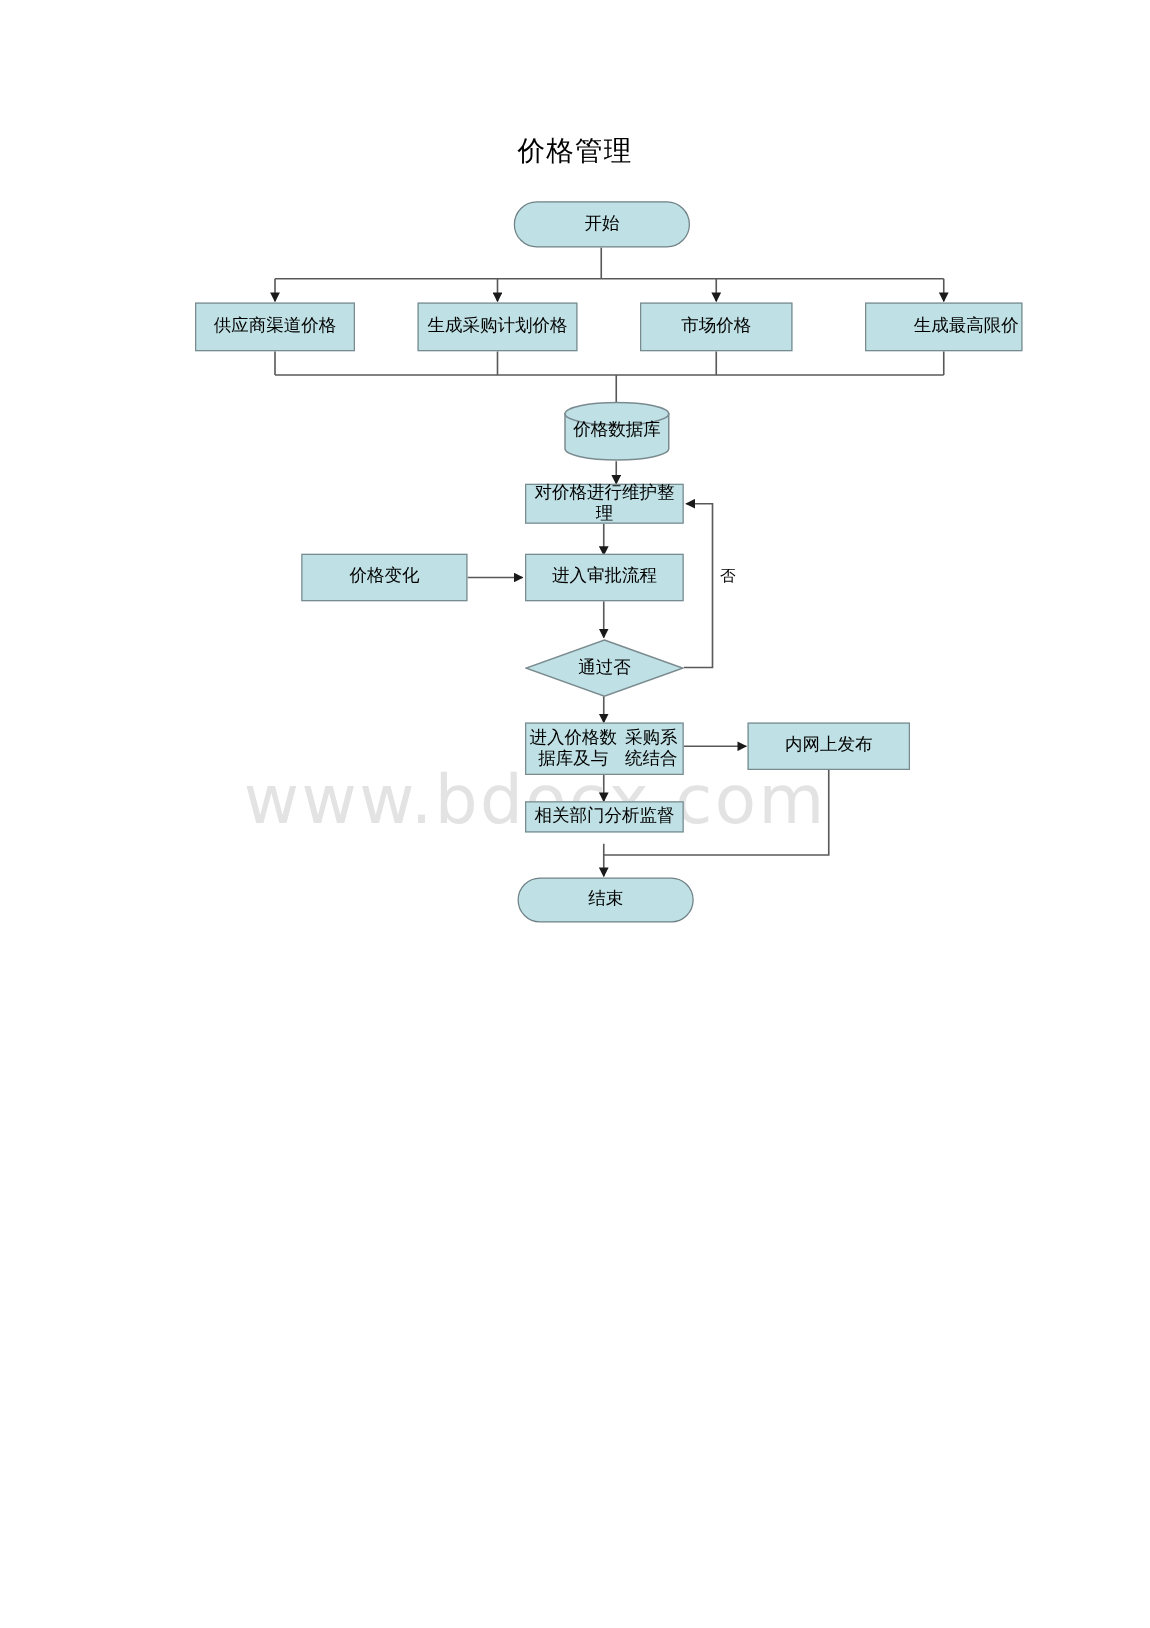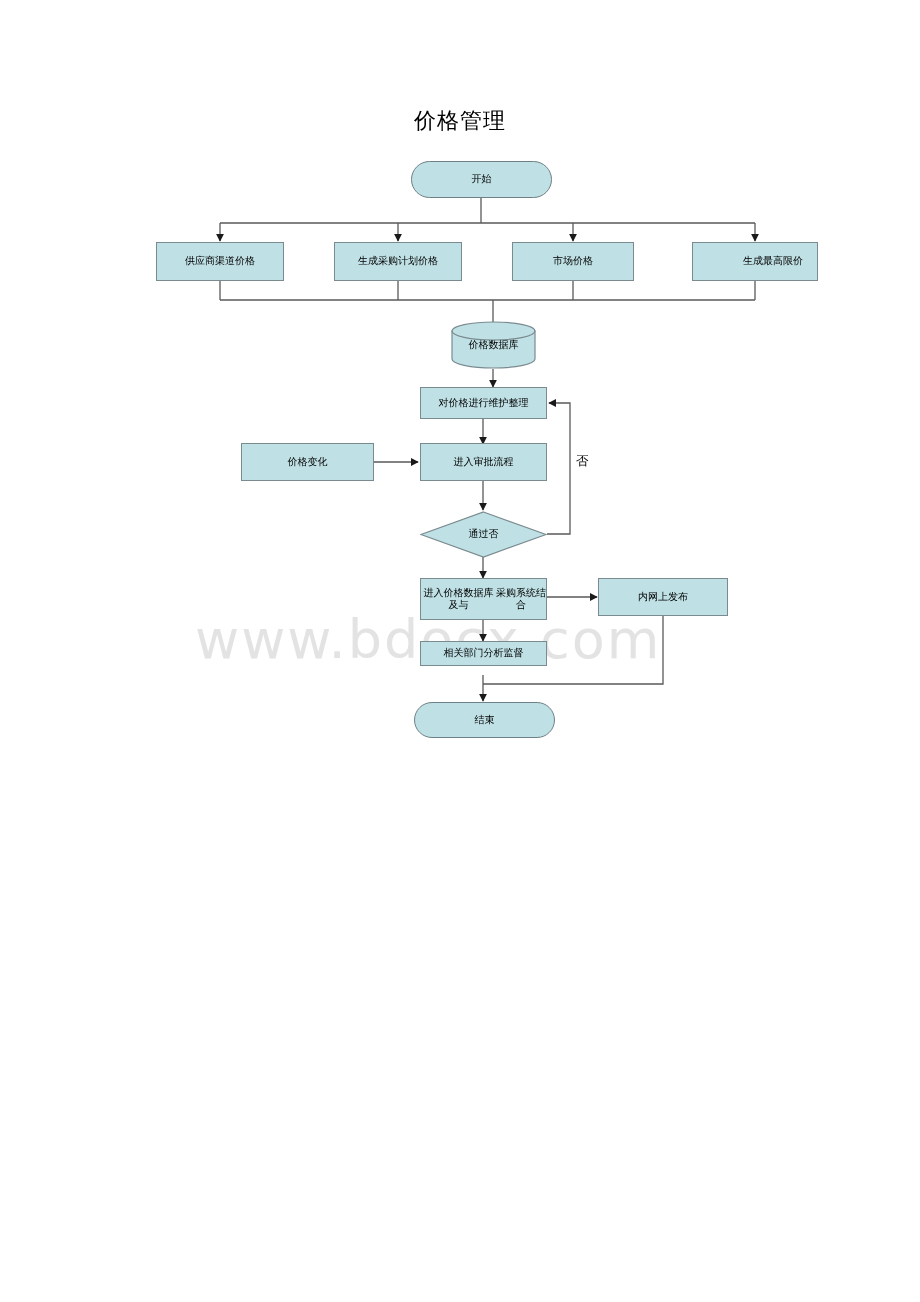--- a/index.html
+++ b/index.html
@@ -51,21 +51,21 @@
     z-index: 2;
   }
   .node {
     position: absolute;
     box-sizing: border-box;
     display: flex;
     align-items: center;
     justify-content: center;
     text-align: center;
     color: #000000;
-    font-size: 10px;
+    font-size: 14px;
     line-height: 1.25;
     z-index: 3;
   }
   .node-rect {
     background: #bfe0e4;
     border: 1px solid #7a8b90;
   }
   .node-stadium {
     background: #bfe0e4;
     border: 1px solid #6f8186;

